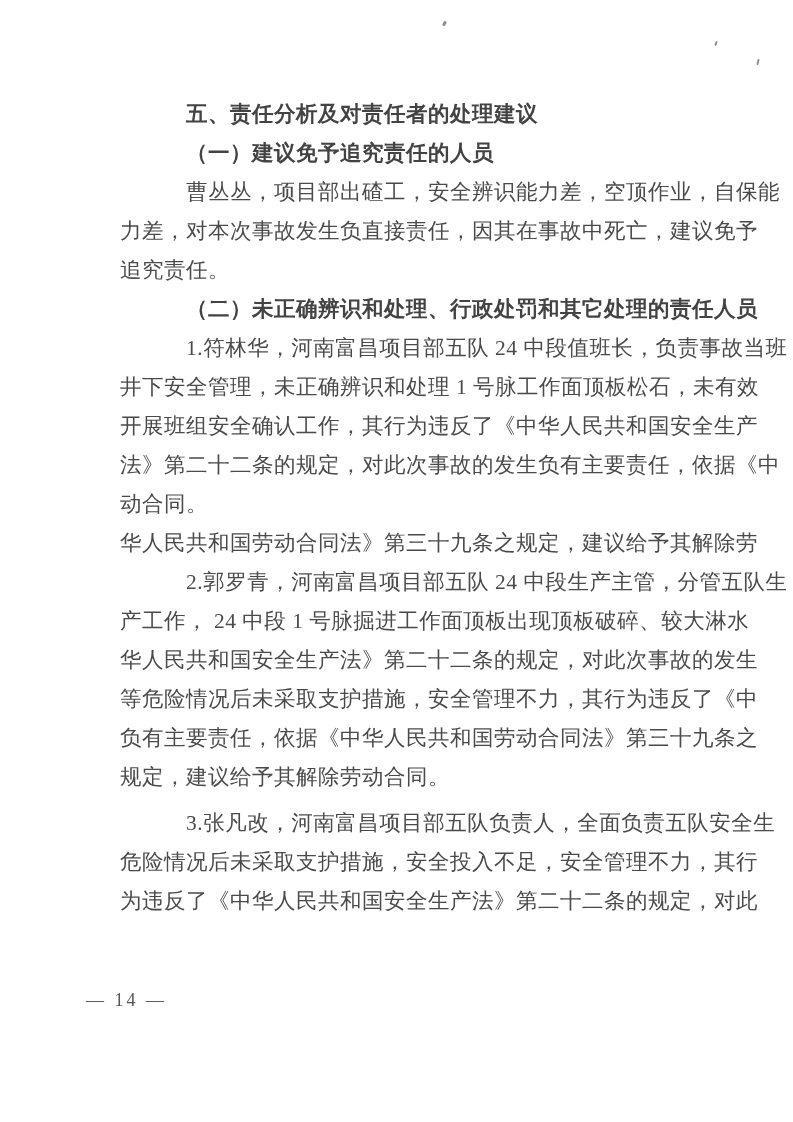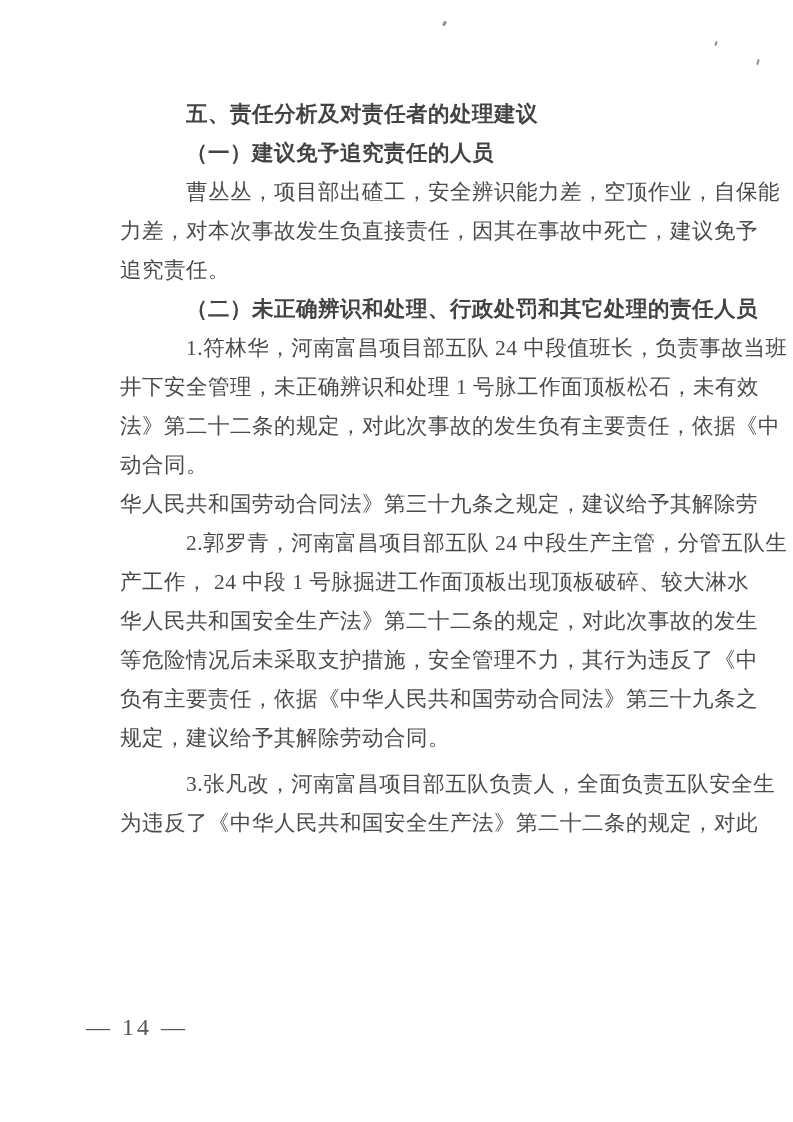--- a/index.html
+++ b/index.html
@@ -39,24 +39,23 @@
   .heading1, .heading2 {
     font-weight: bold;
     color: #434343;
   }
   .para { margin: 0; }
   .extra-gap { margin-top: 7px; }
   .page-number {
     position: absolute;
     left: 86px;
     top: 990px;
-    font-size: 24px;
+    font-size: 18px;
     letter-spacing: 3px;
     color: #565656;
-    margin-top: 24px;
   }
   .speck {
     position: absolute;
     background: #8f8f8f;
     border-radius: 1px;
   }
   .speck-1 { left: 443px; top: 21px; width: 3px; height: 5px; transform: rotate(28deg); }
   .speck-2 { left: 715px; top: 41px; width: 2px; height: 5px; transform: rotate(20deg); }
   .speck-3 { left: 757px; top: 59px; width: 2px; height: 6px; transform: rotate(15deg); }
 </style>
@@ -74,32 +73,34 @@
       <div class="heading2 line first">（一）建议免予追究责任的人员</div>
       <div class="para">
         <div class="line first">曹丛丛，项目部出碴工，安全辨识能力差，空顶作业，自保能</div>
         <div class="line">力差，对本次事故发生负直接责任，因其在事故中死亡，建议免予</div>
         <div class="line">追究责任。</div>
       </div>
       <div class="heading2 line first">（二）未正确辨识和处理、行政处罚和其它处理的责任人员</div>
       <div class="para">
         <div class="line first">1.符林华，河南富昌项目部五队 24 中段值班长，负责事故当班</div>
         <div class="line">井下安全管理，未正确辨识和处理 1 号脉工作面顶板松石，未有效</div>
+        <div class="line">开展班组安全确认工作，其行为违反了《中华人民共和国安全生产</div>
         <div class="line">法》第二十二条的规定，对此次事故的发生负有主要责任，依据《中</div>
         <div class="line">动合同。</div>
         <div class="line">华人民共和国劳动合同法》第三十九条之规定，建议给予其解除劳</div>
       </div>
       <div class="para">
         <div class="line first">2.郭罗青，河南富昌项目部五队 24 中段生产主管，分管五队生</div>
         <div class="line">产工作， 24 中段 1 号脉掘进工作面顶板出现顶板破碎、较大淋水</div>
         <div class="line">华人民共和国安全生产法》第二十二条的规定，对此次事故的发生</div>
         <div class="line">等危险情况后未采取支护措施，安全管理不力，其行为违反了《中</div>
         <div class="line">负有主要责任，依据《中华人民共和国劳动合同法》第三十九条之</div>
         <div class="line">规定，建议给予其解除劳动合同。</div>
       </div>
       <div class="para extra-gap">
         <div class="line first">3.张凡改，河南富昌项目部五队负责人，全面负责五队安全生</div>
+        <div class="line">危险情况后未采取支护措施，安全投入不足，安全管理不力，其行</div>
         <div class="line">为违反了《中华人民共和国安全生产法》第二十二条的规定，对此</div>
       </div>
     </div>
 
   <div class="page-number">— 14 —</div>
 </div>
 
 </body></html>

